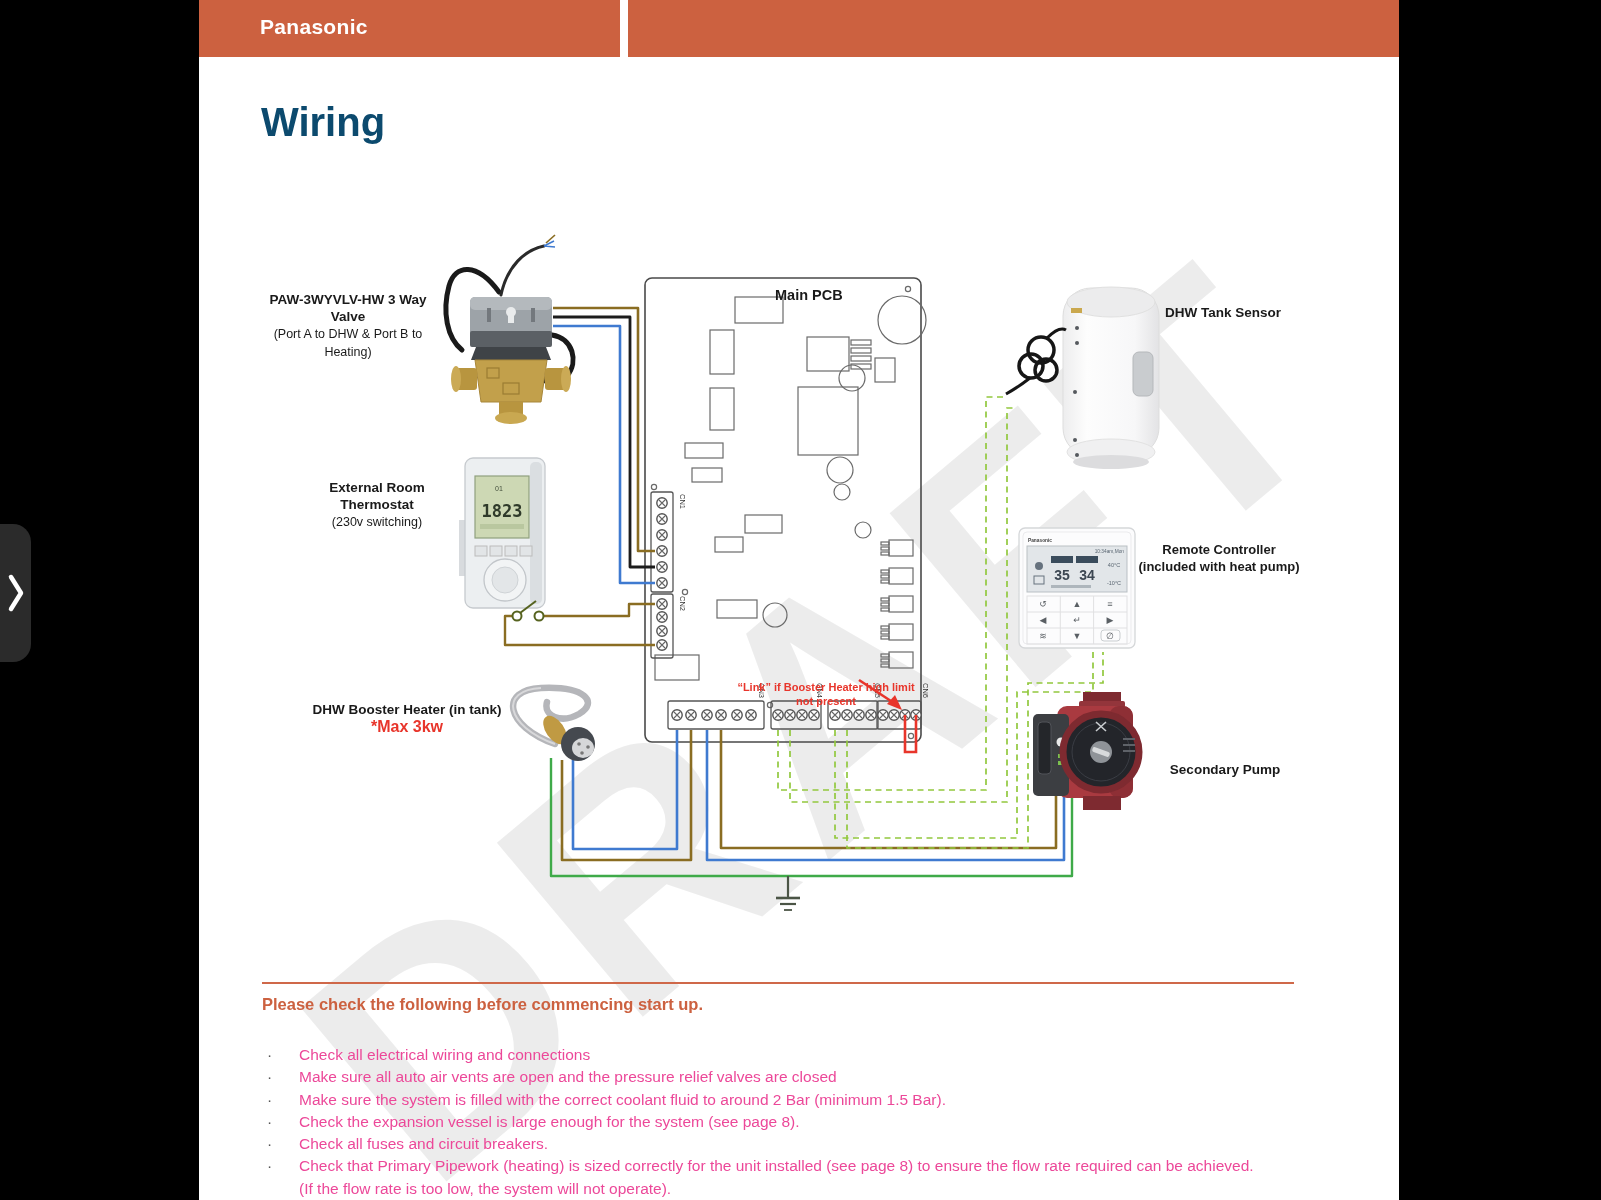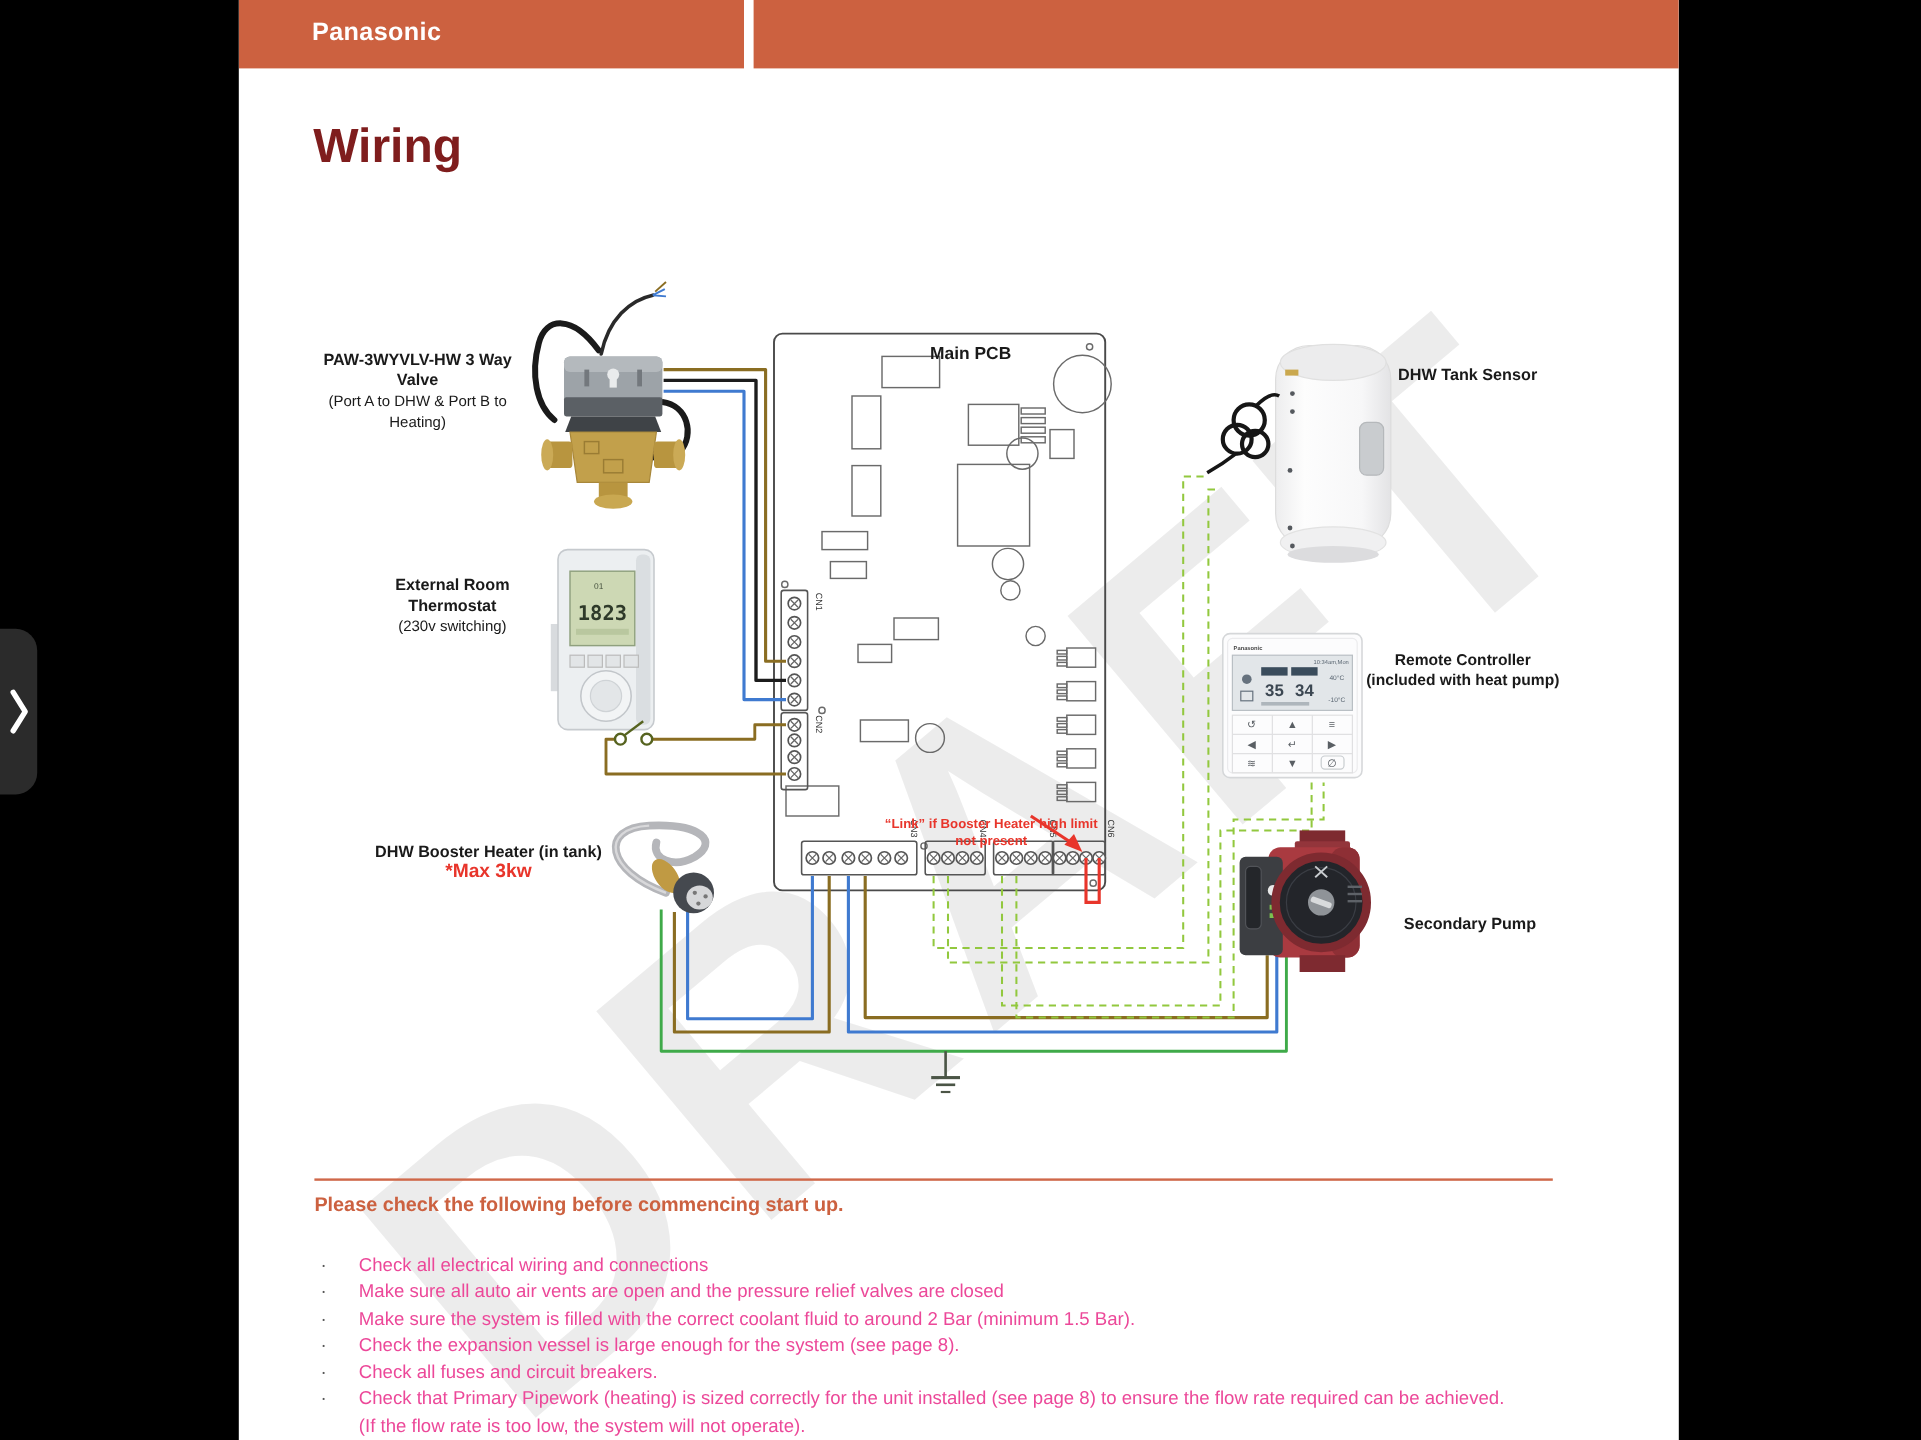--- a/index.html
+++ b/index.html
@@ -5,21 +5,21 @@
   html,body{margin:0;padding:0;background:#000;}
   body{width:1601px;height:1200px;position:relative;overflow:hidden;
        font-family:"Liberation Sans",sans-serif;}
   .page{position:absolute;left:199px;top:0;width:1200px;height:1200px;
         background:#fff;overflow:hidden;}
   
   .hdr-left{position:absolute;left:0;top:0;width:421px;height:57px;background:#CC6140;}
   .hdr-right{position:absolute;left:429px;top:0;width:771px;height:57px;background:#CC6140;}
   .brand{position:absolute;left:61px;top:15px;color:#fff;font-weight:bold;
          font-size:21px;letter-spacing:.3px;}
-  .title{position:absolute;left:62px;top:100px;color:#7f1d1d;font-weight:bold;font-size:40px;}
+  .title{position:absolute;left:62px;top:100px;color:#0c4a6e;font-weight:bold;font-size:40px;}
   
   .watermark{position:absolute;left:620px;top:720px;transform:translate(-50%,-50%) rotate(-40deg);
              font-size:330px;font-weight:bold;color:rgba(0,0,0,0.075);letter-spacing:18px;
              white-space:nowrap;z-index:0;}
   .diagram-svg{position:absolute;left:0;top:0;width:1200px;height:1200px;z-index:1;}
   
   .dlabel{position:absolute;z-index:2;color:#1a1a1a;text-align:center;
           font-size:13.5px;line-height:17px;}
   .dlabel b{display:block;font-weight:bold;}
   .dlabel .sub{font-size:12.5px;font-weight:normal;}

